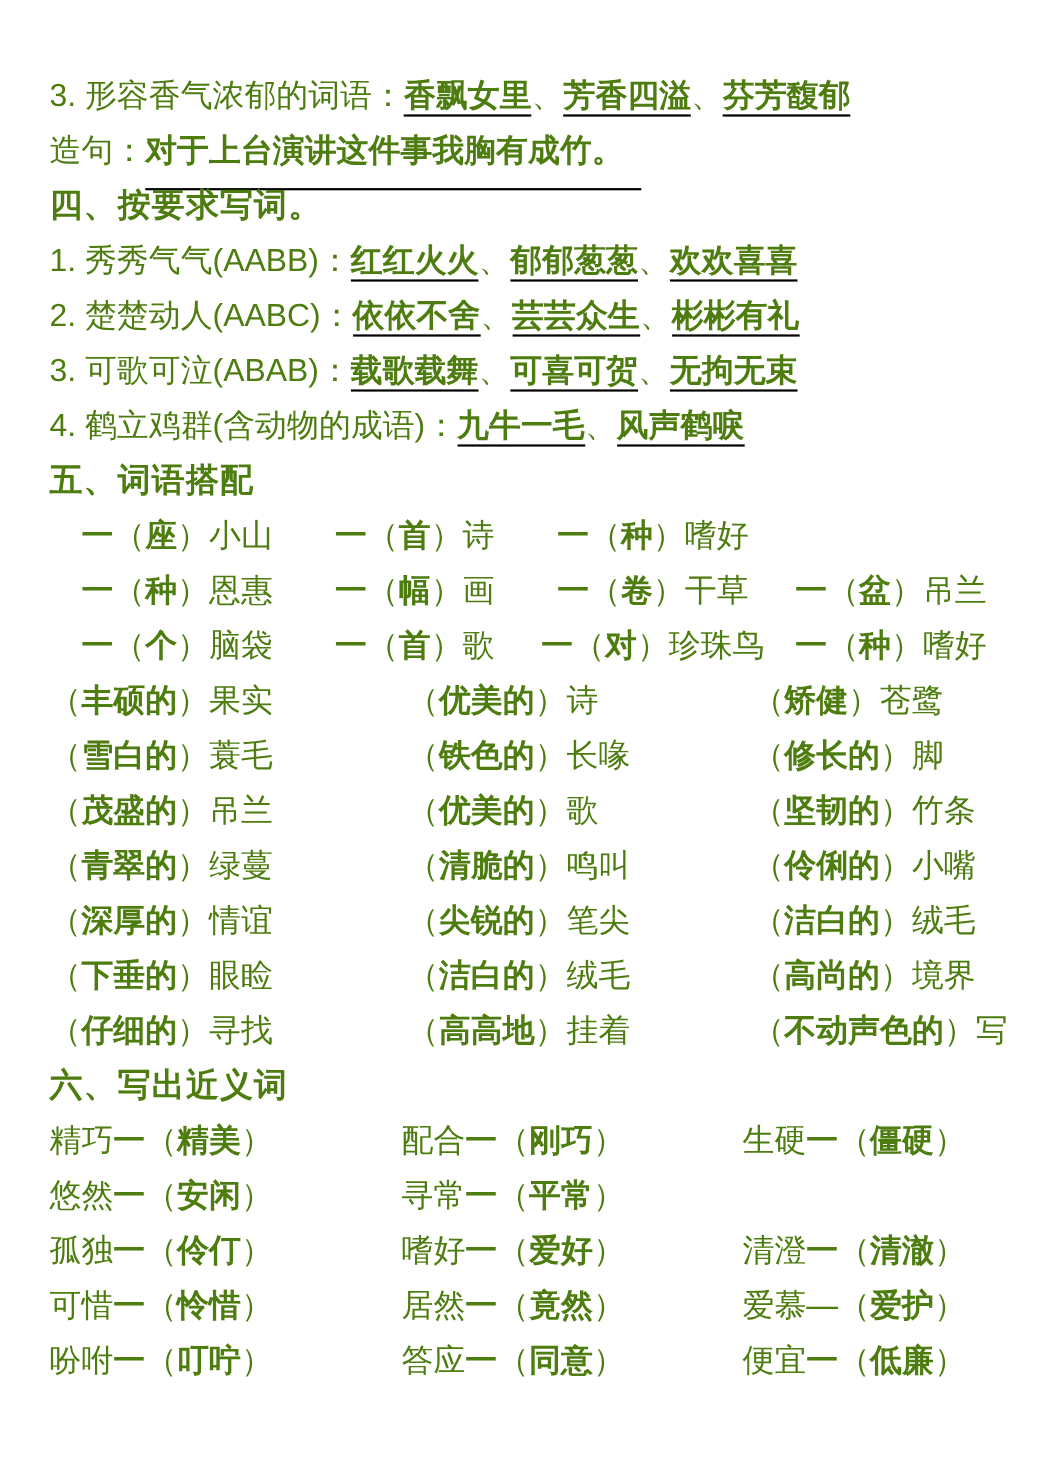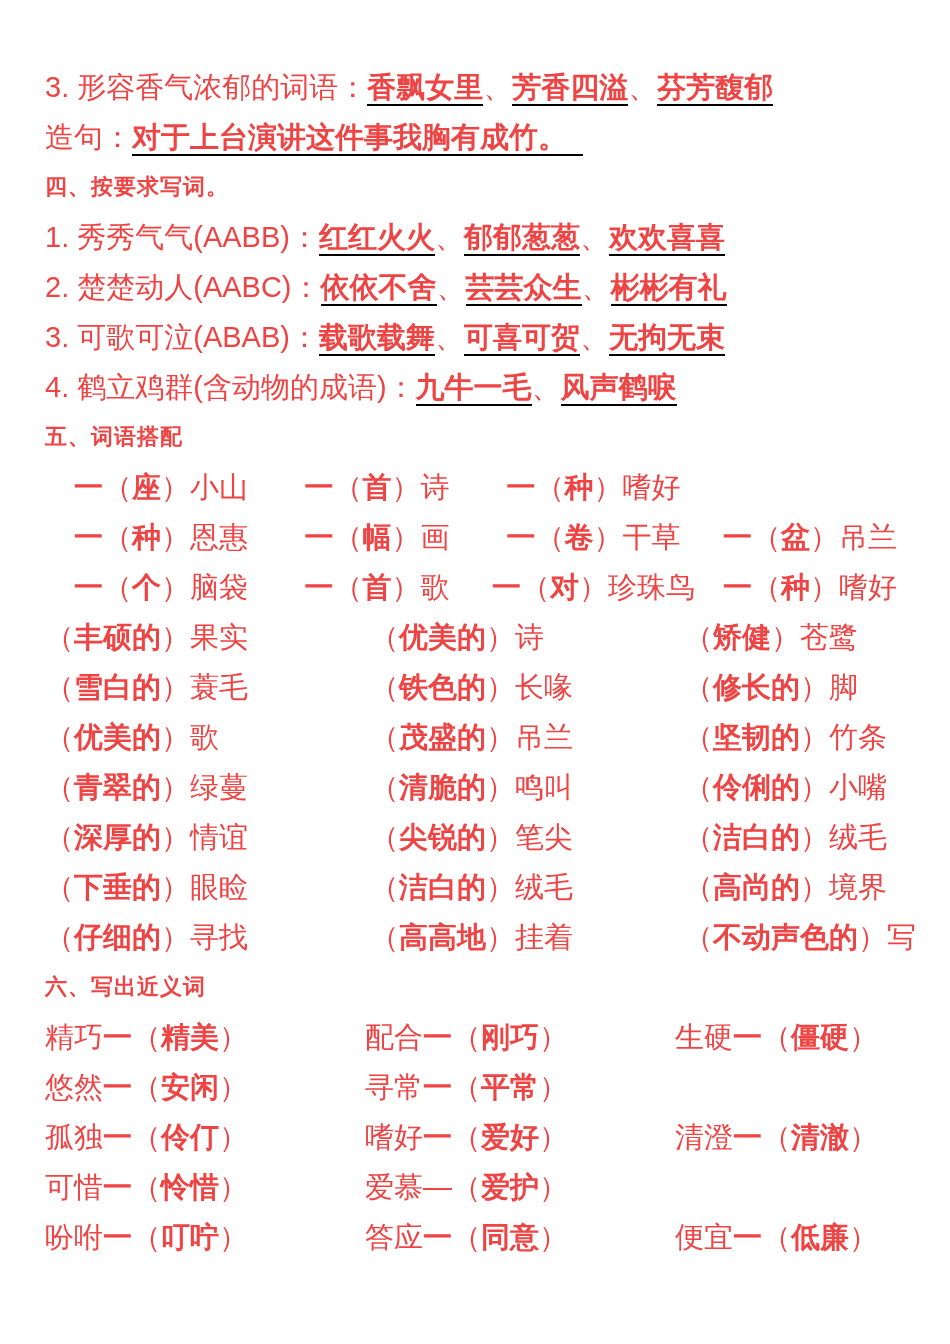--- a/index.html
+++ b/index.html
@@ -1,28 +1,28 @@
 <!DOCTYPE html>
 <html><head>
 <meta charset="utf-8">
 <style>
   html,body{margin:0;padding:0;background:#fff;}
   .page{
     width:950px;height:1344px;box-sizing:border-box;
-    background:#fff;color:#ef4444;
+    background:#fff;color:#4d7c0f;
     font-family:"Liberation Sans","DejaVu Sans",sans-serif;
     font-size:29px;
     padding:62px 40px 0 45px;
     overflow:hidden;
   }
   .row{height:50px;line-height:50px;white-space:nowrap;}
-  .h{font-weight:700;font-size:22px;letter-spacing:1px;}
+  .h{font-weight:700;font-size:30px;letter-spacing:1px;}
   .b{font-weight:700;}
   .u{font-weight:700;border-bottom:2px solid #000;padding-bottom:1px;}
-  .usent{font-weight:700;border-bottom:2px solid #000;padding-bottom:1px;padding-right:16px;}
+  .usent{font-weight:700;border-bottom:2px solid #000;padding-bottom:18px;padding-right:16px;}
   .g4{display:grid;grid-template-columns:232px 200px 233px auto;text-align:center;}
   .g3{display:grid;grid-template-columns:325px 314px auto;}
   .g3s{display:grid;grid-template-columns:320px 310px auto;}
   .cell{white-space:nowrap;}
 </style>
 </head>
 <body>
 
 <div class="page">
 
@@ -73,22 +73,22 @@
     <span class="cell"><span>（</span><span class="b">丰硕的</span><span>）</span><span>果实</span></span>
     <span class="cell"><span>（</span><span class="b">优美的</span><span>）</span><span>诗</span></span>
     <span class="cell"><span>（</span><span class="b">矫健</span><span>）</span><span>苍鹭</span></span>
   </div>
   <div class="row g3">
     <span class="cell"><span>（</span><span class="b">雪白的</span><span>）</span><span>蓑毛</span></span>
     <span class="cell"><span>（</span><span class="b">铁色的</span><span>）</span><span>长喙</span></span>
     <span class="cell"><span>（</span><span class="b">修长的</span><span>）</span><span>脚</span></span>
   </div>
   <div class="row g3">
+    <span class="cell"><span>（</span><span class="b">茂盛的</span><span>）</span><span>吊兰</span></span>
     <span class="cell"><span>（</span><span class="b">优美的</span><span>）</span><span>歌</span></span>
-    <span class="cell"><span>（</span><span class="b">茂盛的</span><span>）</span><span>吊兰</span></span>
     <span class="cell"><span>（</span><span class="b">坚韧的</span><span>）</span><span>竹条</span></span>
   </div>
   <div class="row g3">
     <span class="cell"><span>（</span><span class="b">青翠的</span><span>）</span><span>绿蔓</span></span>
     <span class="cell"><span>（</span><span class="b">清脆的</span><span>）</span><span>鸣叫</span></span>
     <span class="cell"><span>（</span><span class="b">伶俐的</span><span>）</span><span>小嘴</span></span>
   </div>
   <div class="row g3">
     <span class="cell"><span>（</span><span class="b">深厚的</span><span>）</span><span>情谊</span></span>
     <span class="cell"><span>（</span><span class="b">尖锐的</span><span>）</span><span>笔尖</span></span>
@@ -116,20 +116,21 @@
     <span class="cell"><span>悠然</span><span class="b">一</span><span>（</span><span class="b">安闲</span><span>）</span></span>
     <span class="cell"><span>寻常</span><span class="b">一</span><span>（</span><span class="b">平常</span><span>）</span></span>
   </div>
   <div class="row g3s">
     <span class="cell"><span>孤独</span><span class="b">一</span><span>（</span><span class="b">伶仃</span><span>）</span></span>
     <span class="cell"><span>嗜好</span><span class="b">一</span><span>（</span><span class="b">爱好</span><span>）</span></span>
     <span class="cell"><span>清澄</span><span class="b">一</span><span>（</span><span class="b">清澈</span><span>）</span></span>
   </div>
   <div class="row g3s">
     <span class="cell"><span>可惜</span><span class="b">一</span><span>（</span><span class="b">怜惜</span><span>）</span></span>
+    <span class="cell"><span>居然</span><span class="b">一</span><span>（</span><span class="b">竟然</span><span>）</span></span>
     <span class="cell"><span>爱慕</span><span>—</span><span>（</span><span class="b">爱护</span><span>）</span></span>
   </div>
   <div class="row g3s">
     <span class="cell"><span>吩咐</span><span class="b">一</span><span>（</span><span class="b">叮咛</span><span>）</span></span>
     <span class="cell"><span>答应</span><span class="b">一</span><span>（</span><span class="b">同意</span><span>）</span></span>
     <span class="cell"><span>便宜</span><span class="b">一</span><span>（</span><span class="b">低廉</span><span>）</span></span>
   </div>
 
 </div>
 

